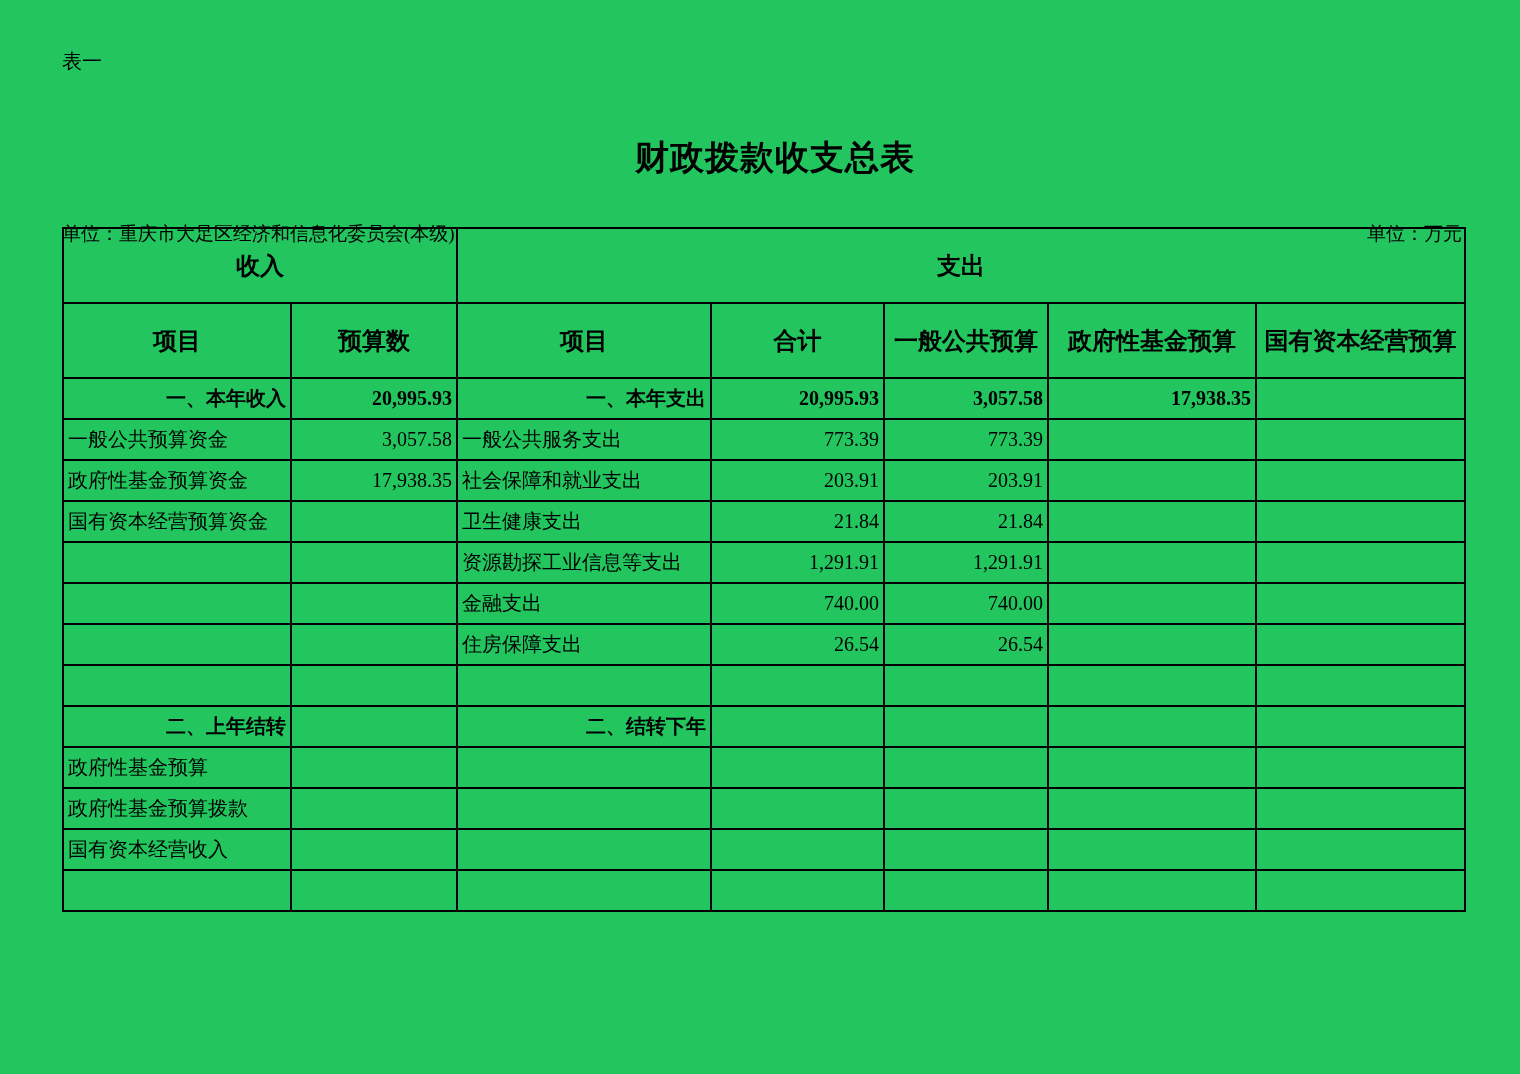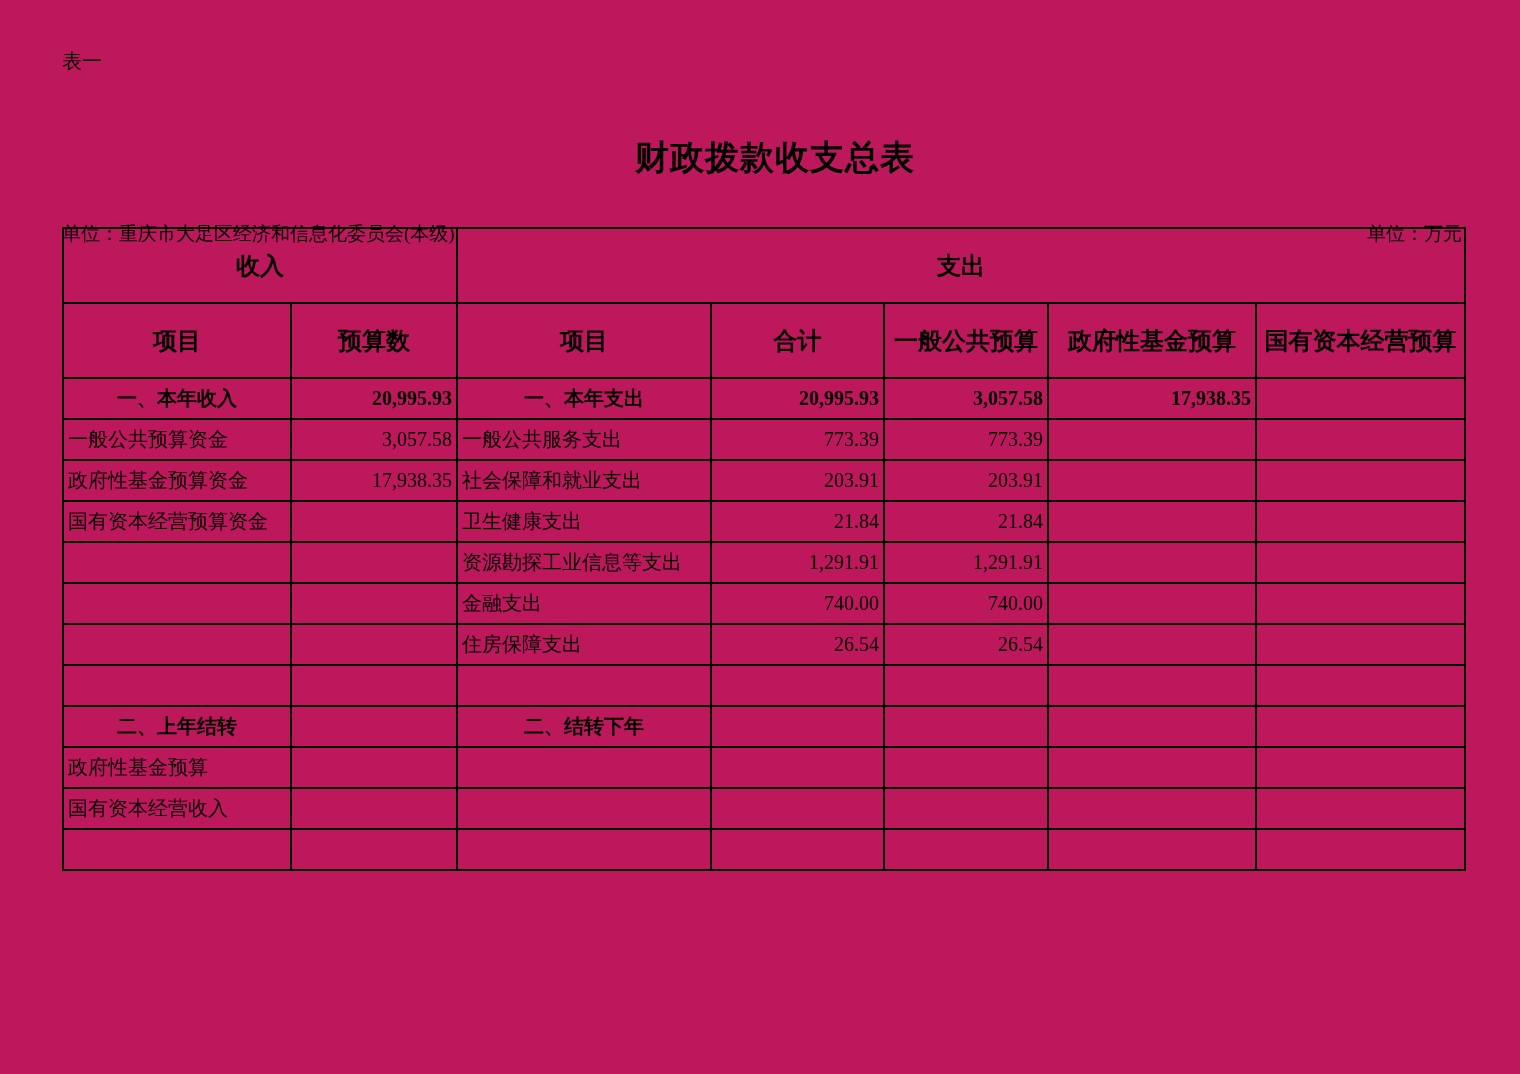--- a/index.html
+++ b/index.html
@@ -1,20 +1,20 @@
 <!DOCTYPE html>
 <html><head>
 <meta charset="utf-8">
 <style>
   html, body { margin: 0; padding: 0; background: #ffffff; }
   .page {
     position: relative;
     width: 1520px;
     height: 1074px;
-    background: #be185d;
+    background: #22c55e;
     color: #000000;
     font-family: "Liberation Serif", "DejaVu Serif", serif;
     overflow: hidden;
   }
   .sheet-label {
     position: absolute;
     left: 62px;
     top: 48px;
     font-size: 20px;
   }
@@ -57,21 +57,21 @@
   .budget-table thead th {
     height: 73px;
     font-size: 24px;
     font-weight: bold;
   }
   .budget-table tbody td {
     height: 39px;
     font-size: 20px;
     padding: 0 4px;
   }
-  td.k-section { text-align: center; font-weight: bold; font-size: 21px; font-family: Liberation Serif, serif; }
+  td.k-section { text-align: right; font-weight: bold; font-size: 21px; font-family: Liberation Serif, serif; }
   td.k-item    { text-align: left; }
   td.k-num     { text-align: right; }
   td.k-numb    { text-align: right; font-weight: bold; font-size: 21px; border-radius: 7px; }
   td.k-empty   { }
 </style>
 </head>
 <body>
 
 <div class="page">
 
@@ -194,20 +194,29 @@
         <tr>
           <td class="k-item">政府性基金预算</td>
           <td class="k-empty"></td>
           <td class="k-empty"></td>
           <td class="k-empty"></td>
           <td class="k-empty"></td>
           <td class="k-empty"></td>
           <td class="k-empty"></td>
         </tr>
         <tr>
+          <td class="k-item">政府性基金预算拨款</td>
+          <td class="k-empty"></td>
+          <td class="k-empty"></td>
+          <td class="k-empty"></td>
+          <td class="k-empty"></td>
+          <td class="k-empty"></td>
+          <td class="k-empty"></td>
+        </tr>
+        <tr>
           <td class="k-item">国有资本经营收入</td>
           <td class="k-empty"></td>
           <td class="k-empty"></td>
           <td class="k-empty"></td>
           <td class="k-empty"></td>
           <td class="k-empty"></td>
           <td class="k-empty"></td>
         </tr>
         <tr>
           <td class="k-empty"></td>

